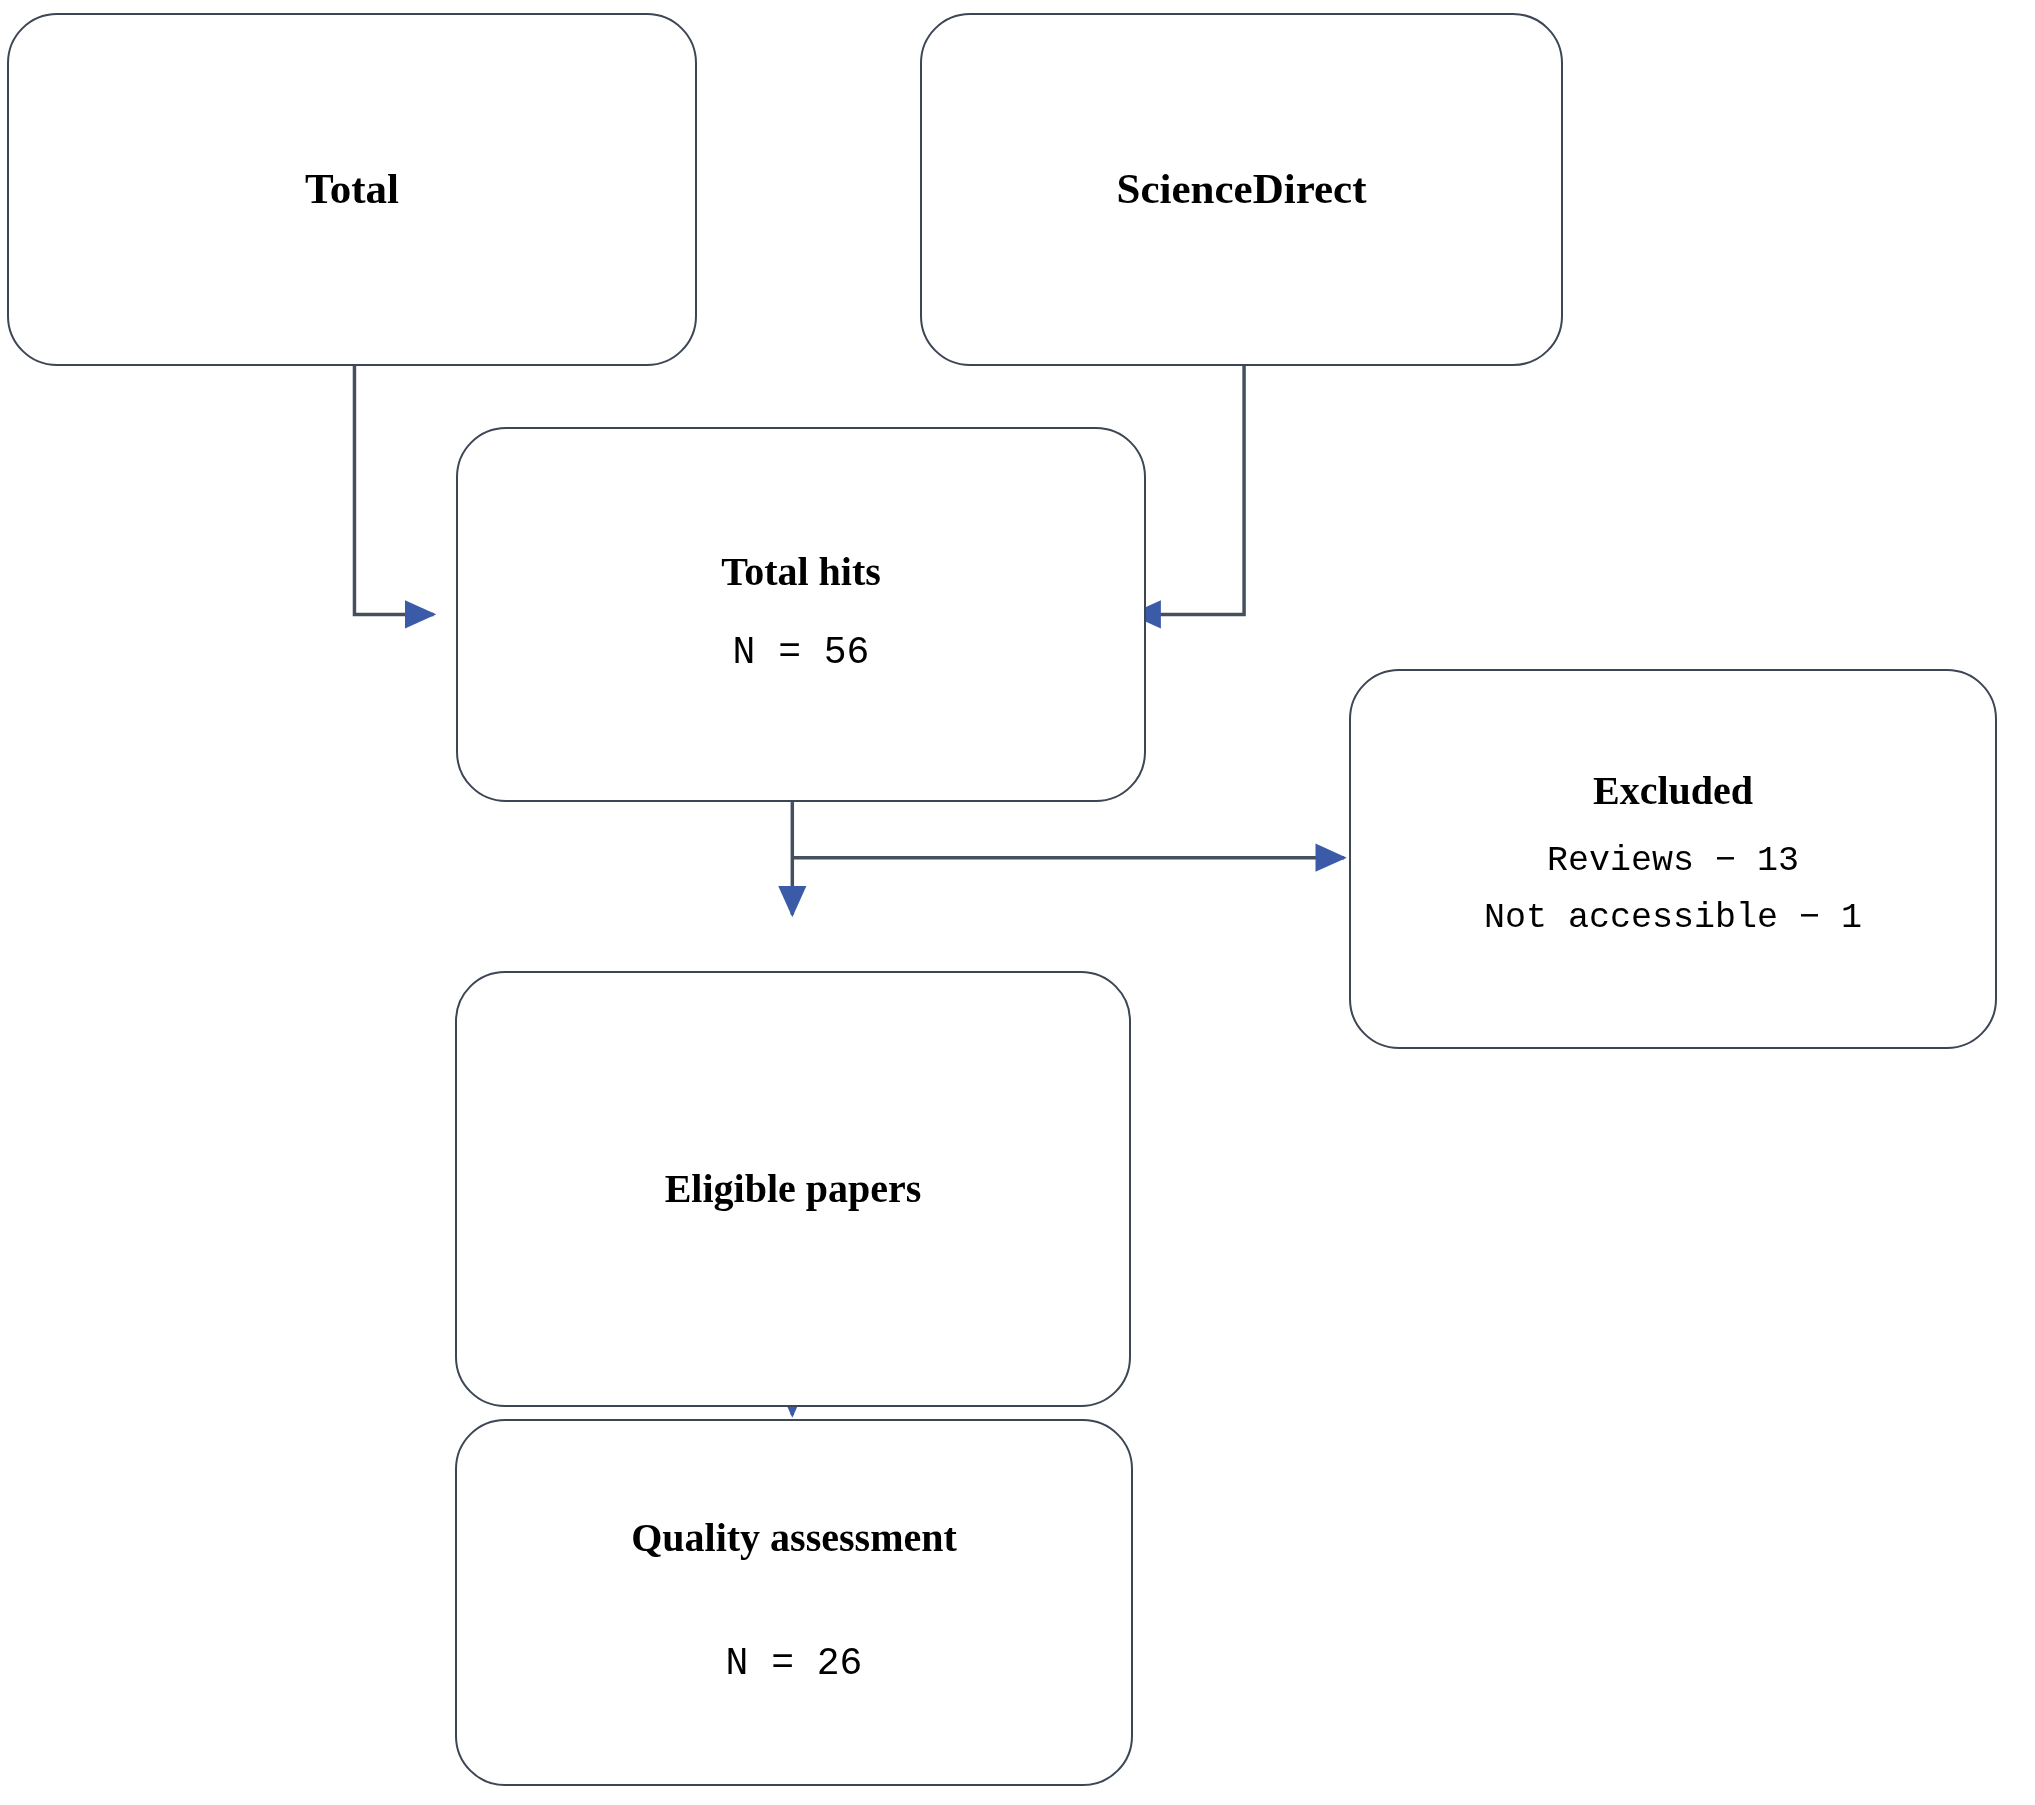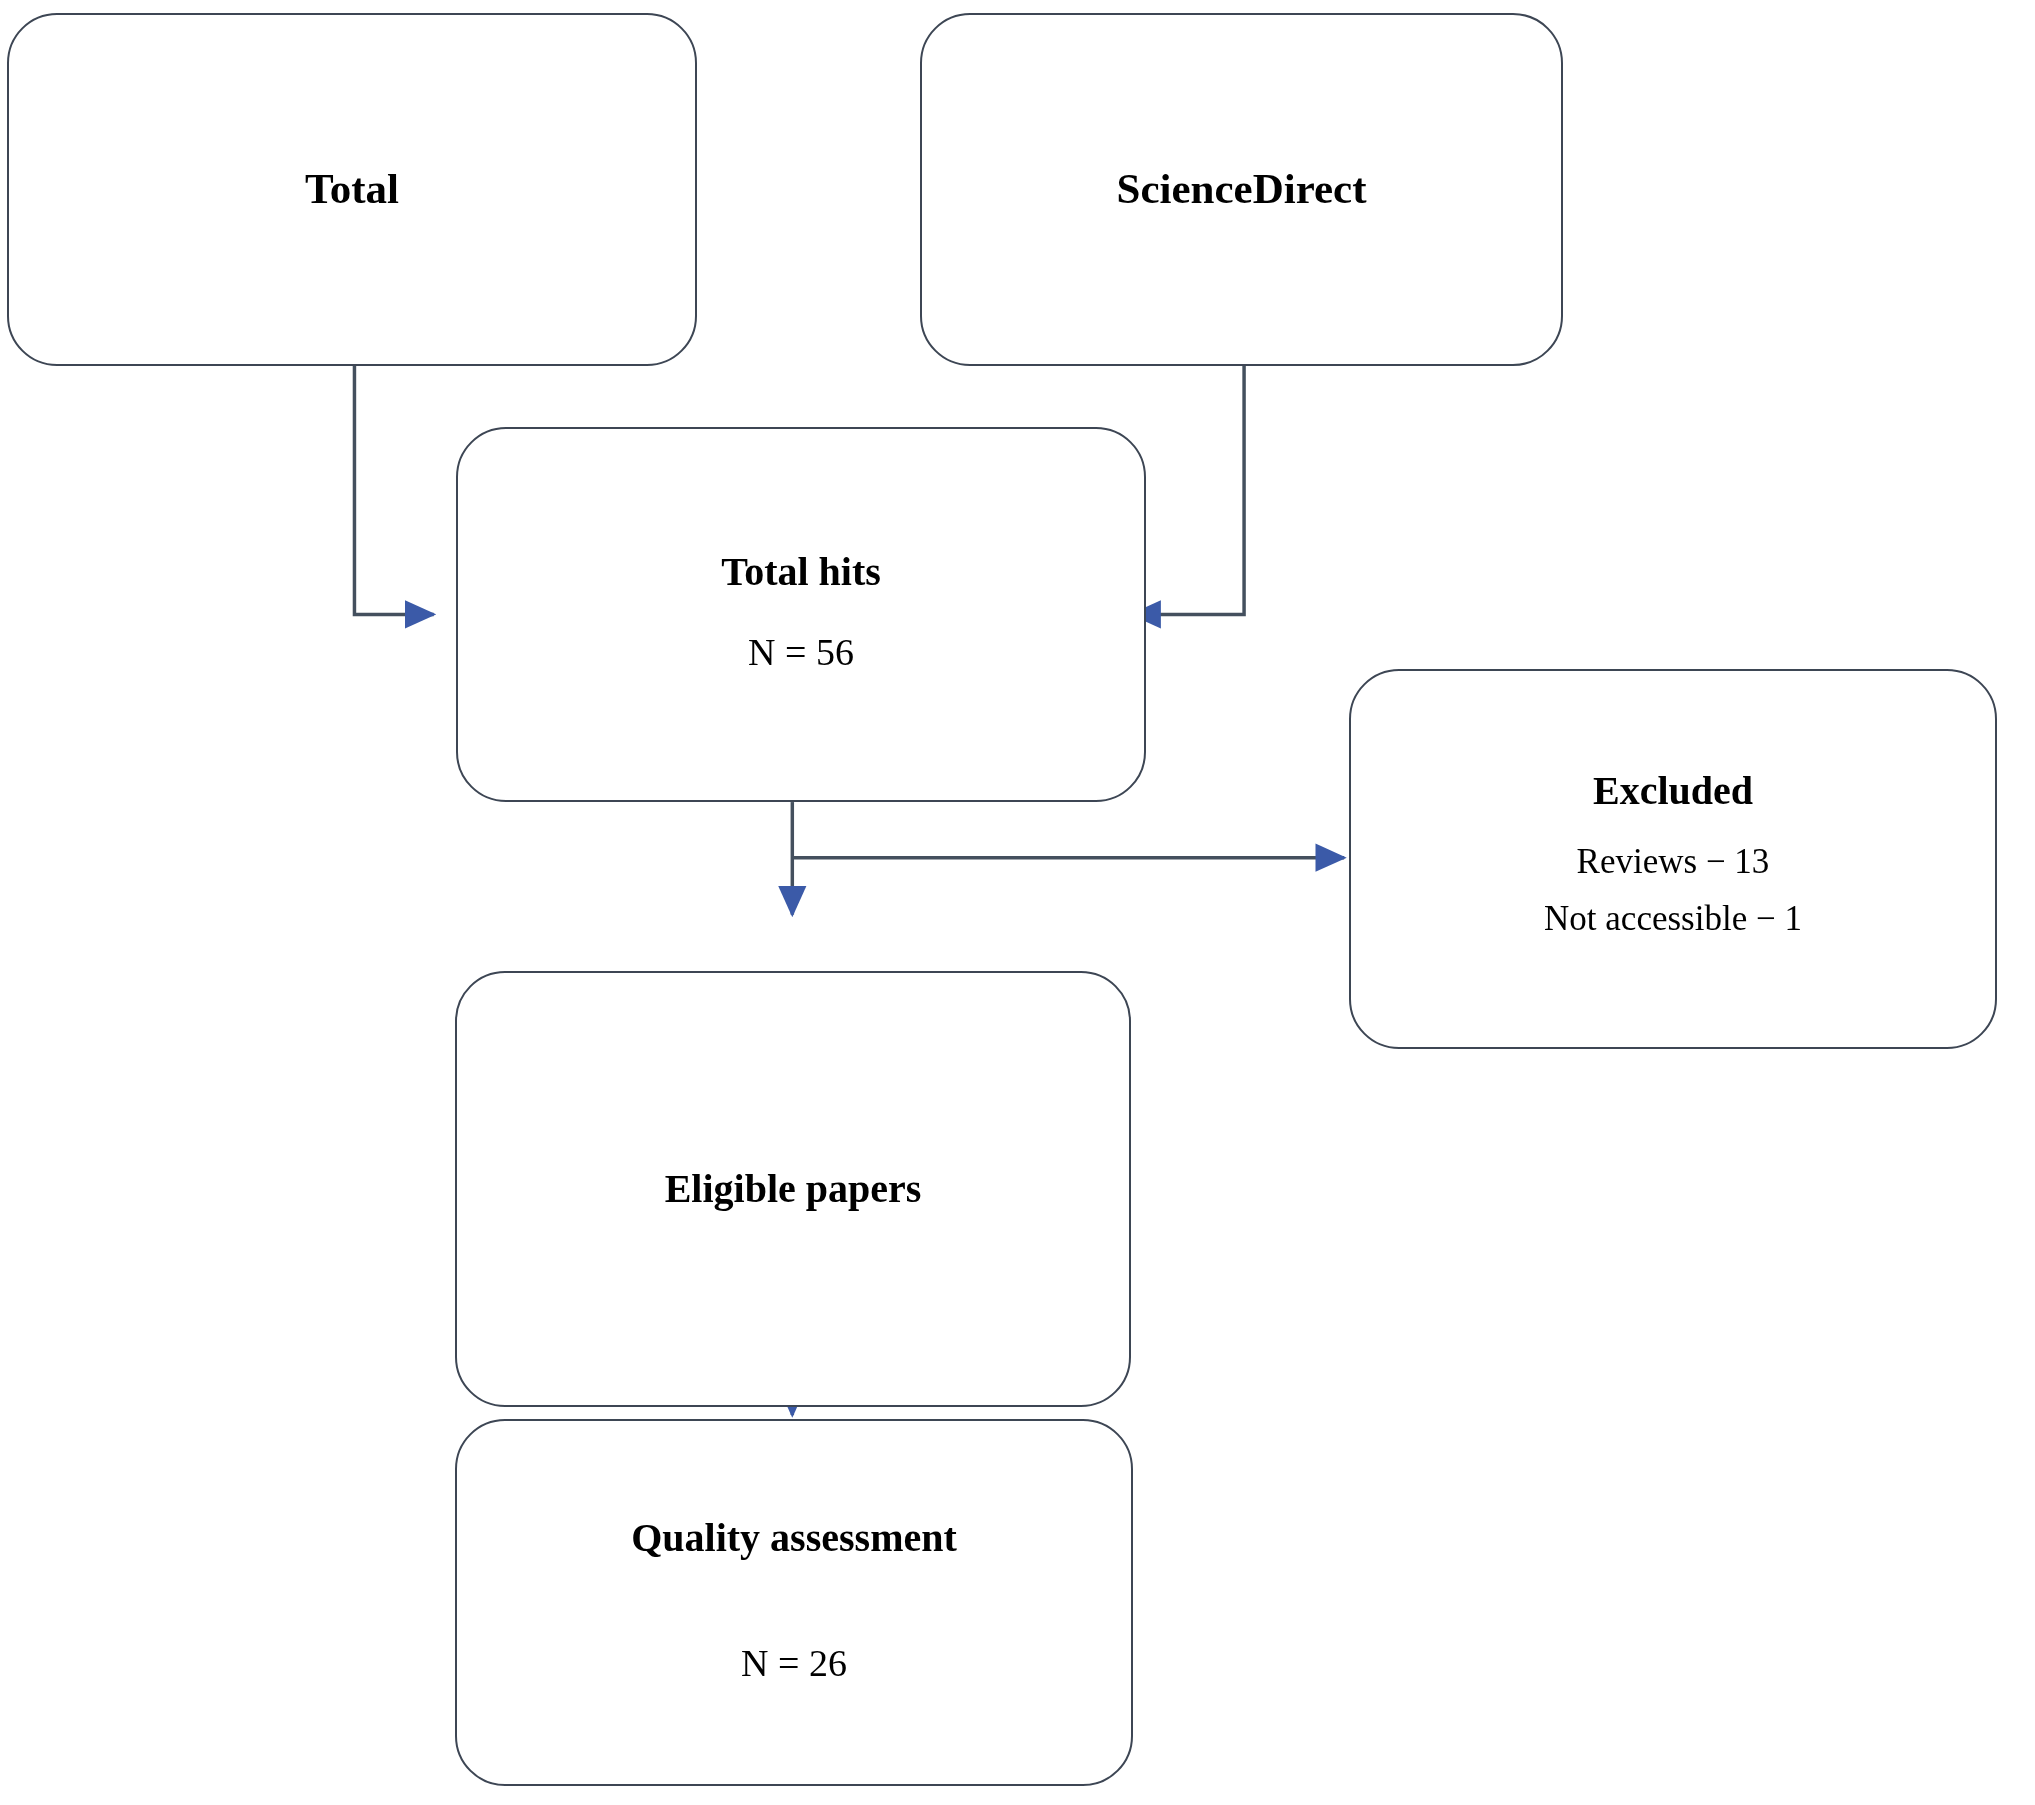--- a/index.html
+++ b/index.html
@@ -32,20 +32,21 @@
     color: #000000;
     line-height: 1.15;
   }
   .node-lines {
     color: #000000;
     line-height: 1.42;
   }
   .node-lines .ln {
     display: block;
     white-space: nowrap;
+    font-family: Liberation Mono, monospace;
   }
 
   
   #node-pubmed      { left: 7px;   top: 12.5px;   width: 690px;  height: 353px; }
   #node-sciencedirect { left: 920px; top: 12.5px; width: 643px;  height: 353px; }
   #node-totalhits   { left: 456px;  top: 427px;  width: 690px;  height: 375px; }
   #node-excluded    { left: 1349px; top: 669px;  width: 648px;  height: 380px; }
   #node-eligible    { left: 455px;  top: 971px; width: 676px;  height: 436px; }
   #node-quality     { left: 455px;  top: 1419px; width: 678px;  height: 367px; gap: 45px; }
 

